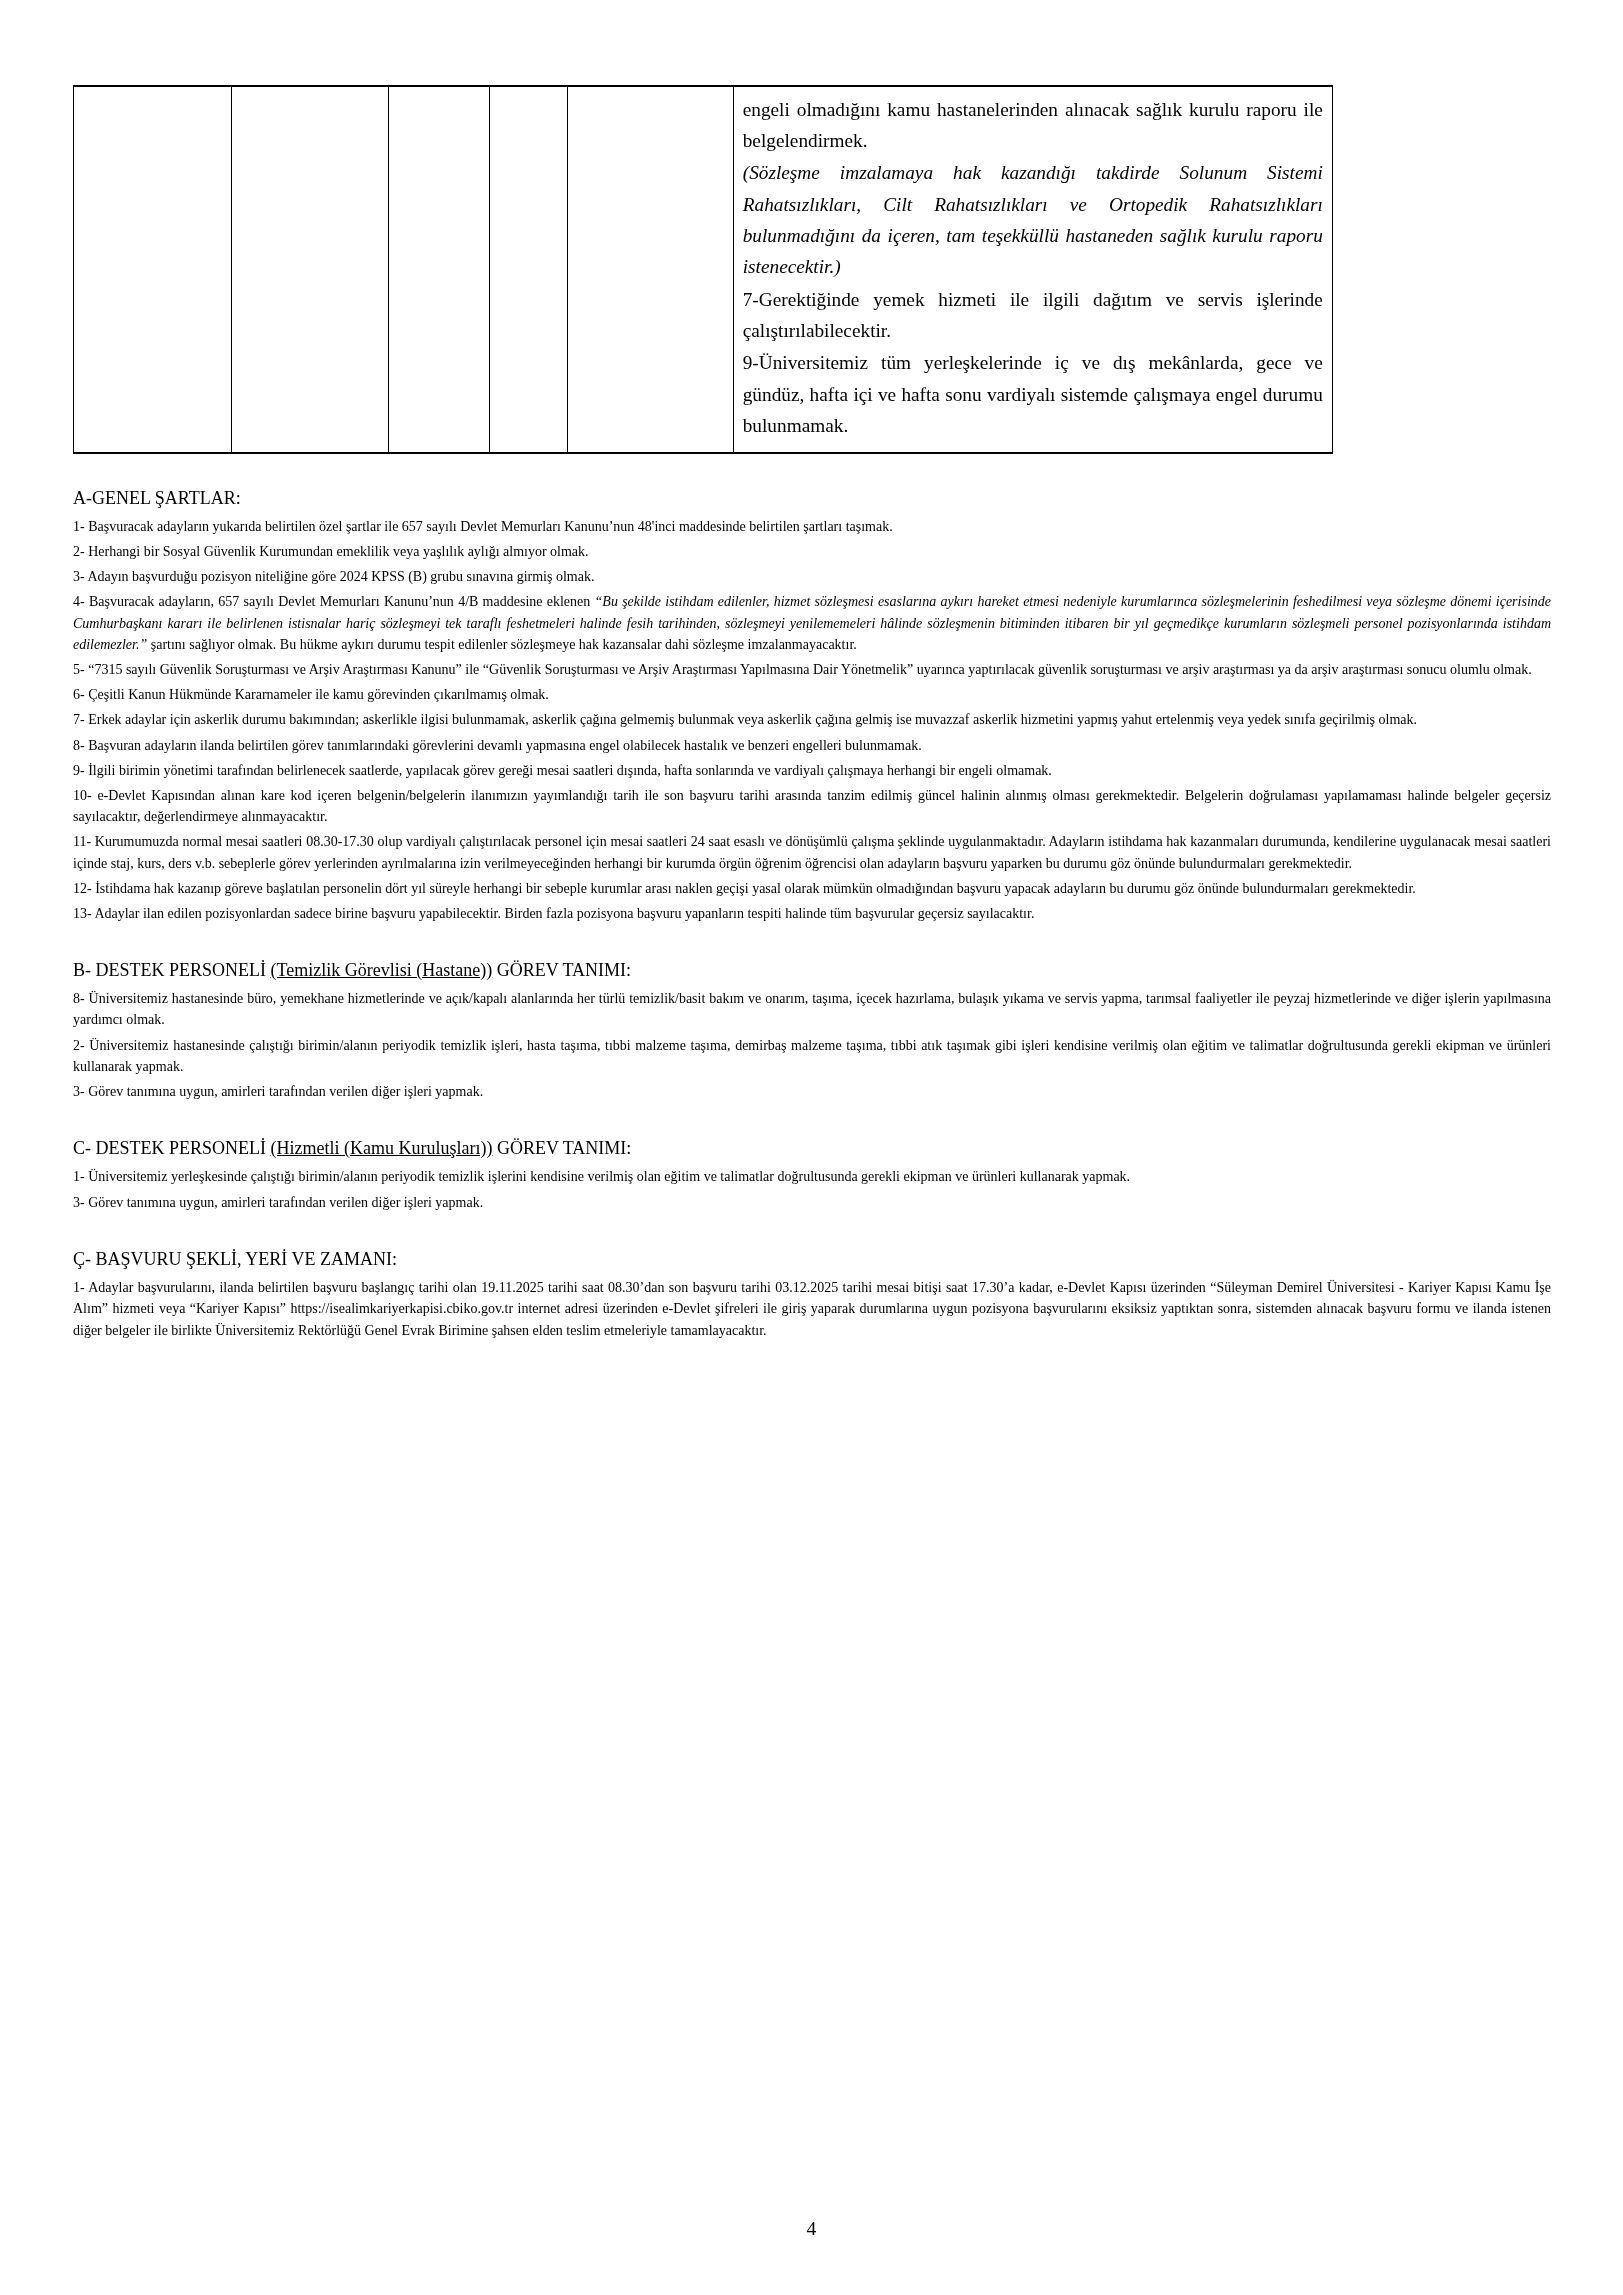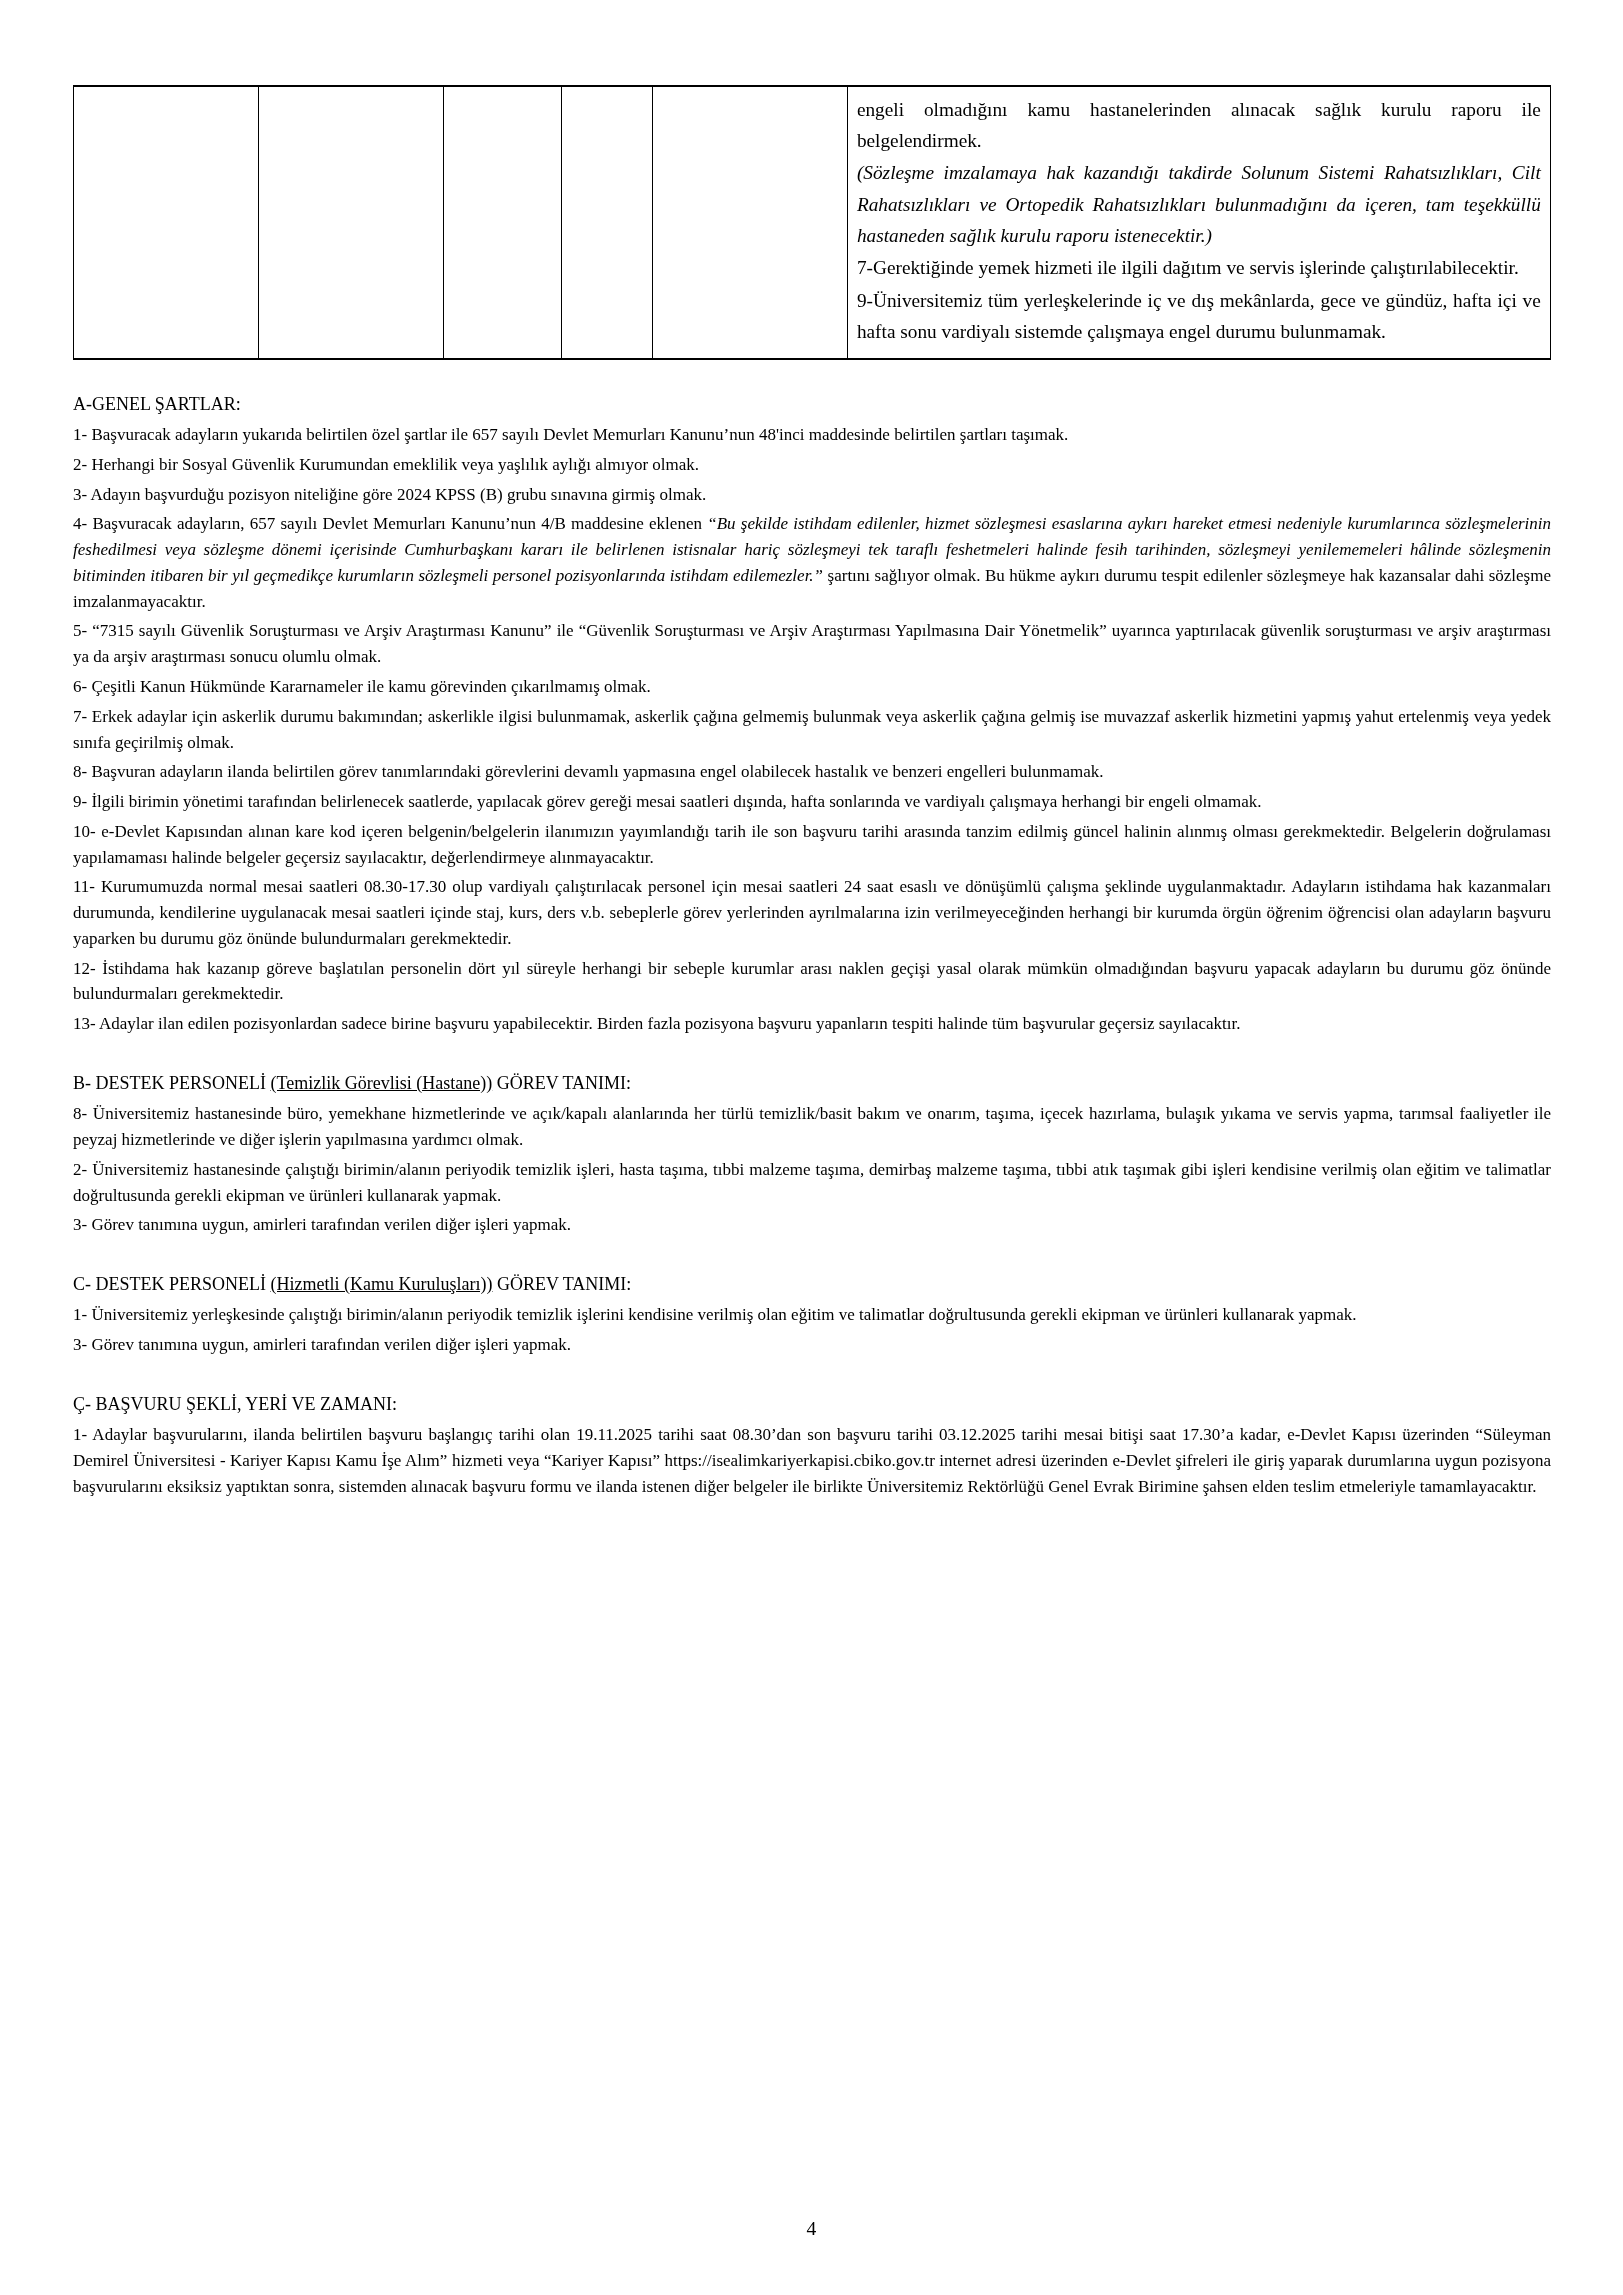--- a/index.html
+++ b/index.html
@@ -22,21 +22,21 @@
   .content {
     position: absolute;
     left: 73px;
     top: 85px;
     width: 1478px;
   }
 
   
   table.spec-table {
     border-collapse: collapse;
-    width: 1478px;
+    width: 1260px;
     table-layout: fixed;
     margin: 0 0 15px 0;
     border-top: 2px solid #000;
     border-bottom: 2px solid #000;
   }
   table.spec-table td {
     border-left: 1px solid #000;
     border-right: 1px solid #000;
     vertical-align: top;
     padding: 6.5px 9.2px 9.2px 9.2px;
@@ -67,21 +67,21 @@
     margin: 0 0 3.9px 0;
     font-size: 18px;
     line-height: 1.52;
   }
   .sec-head .uline { text-decoration: underline; }
 
   p.item {
     margin: 0 0 3.9px 0;
     text-align: justify;
     text-justify: inter-word;
-    font-size: 17px;
+    font-size: 14px;
     line-height: 1.52;
   }
   p.item.nojust { text-align: left; }
   p.item .it { font-style: italic; }
 
   .gap { height: 29px; }
 
   
   .page-num {
     position: absolute;

